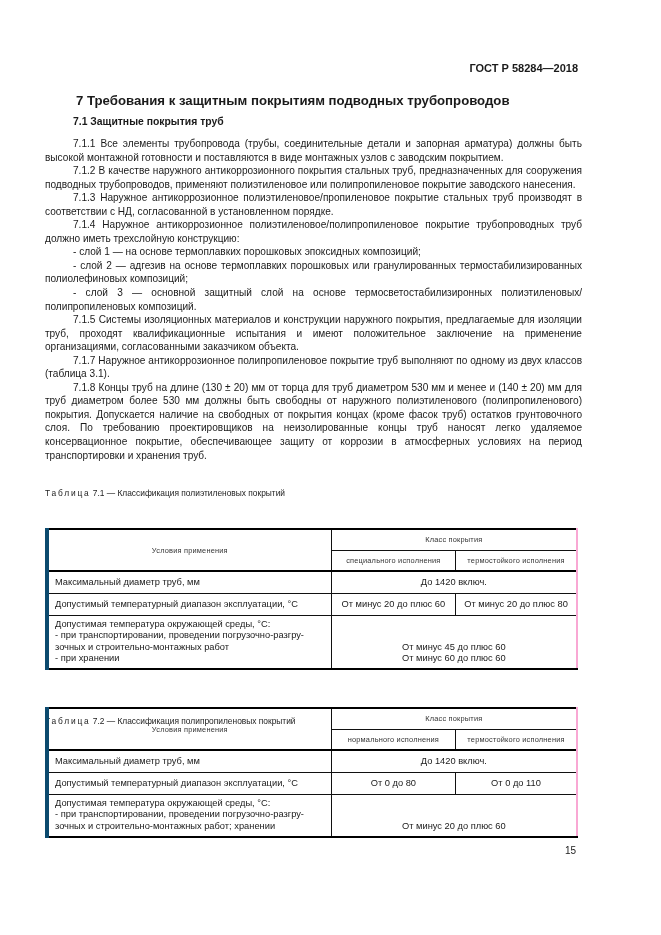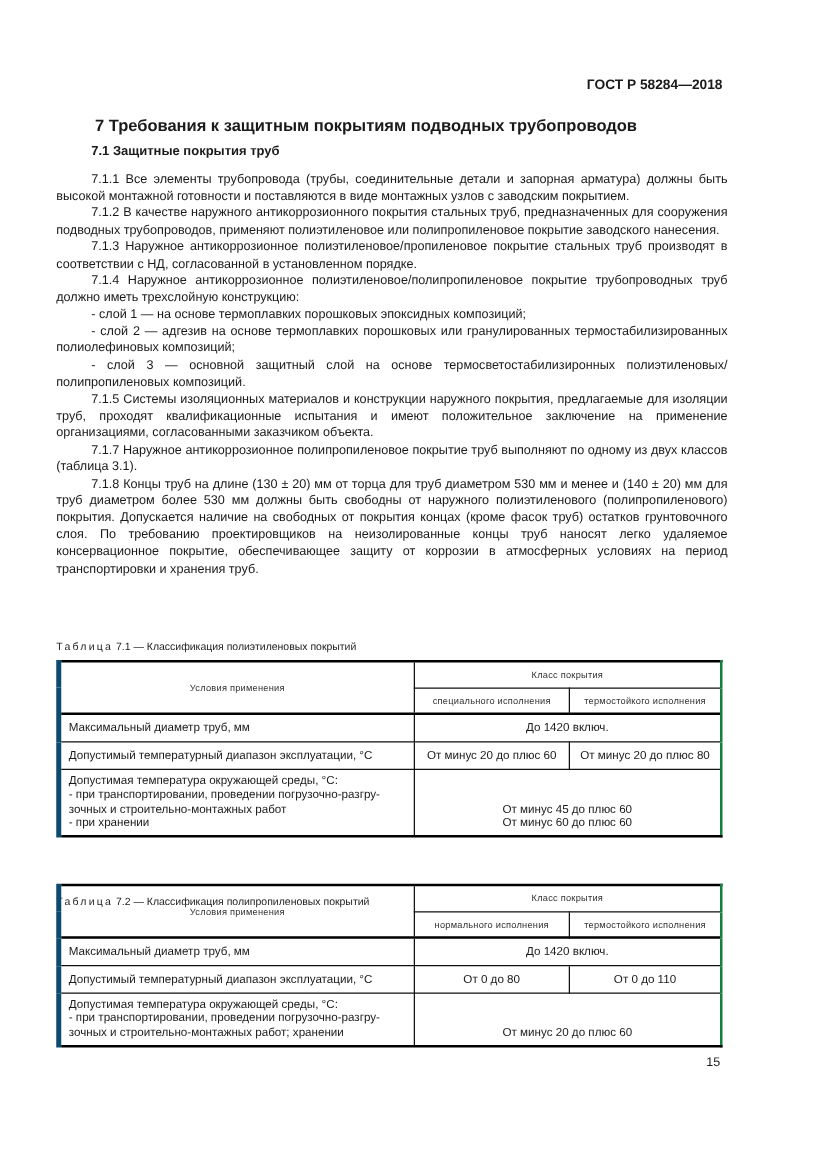--- a/index.html
+++ b/index.html
@@ -12,21 +12,21 @@
   .body-text p { margin: 0; text-indent: 28px; }
   .caption { position: absolute; left: 45px; font-size: 8.4px; color: #222; white-space: nowrap; }
   .caption .spaced { letter-spacing: 1.8px; }
   table.gt { position: absolute; left: 45px; width: 533px; border-collapse: collapse; font-size: 9.3px; }
   table.gt td { border: 1px solid #111; padding: 0 6px; vertical-align: middle; }
   table.gt .outer-top td { border-top: 2px solid #000; }
   table.gt .hdr { font-size: 7.4px; text-align: center; color: #333; letter-spacing: 0.2px; }
   table.gt .sep td { border-top: 2px solid #000; }
   table.gt .last td { border-bottom: 2px solid #000; }
   table.gt td.l { border-left: 4px solid #0c4a6e; }
-  table.gt td.r { border-right: 2px solid #15803d; }
+  table.gt td.r { border-right: 2px solid #f9a8d4; }
   table.gt td.c { text-align: center; }
   .multi { line-height: 11.6px; padding-top: 3px !important; padding-bottom: 3px !important; }
   .page-number { position: absolute; left: 565px; top: 845px; font-size: 10px; }
 </style>
 </head>
 <body>
 
 <div class="page-header">ГОСТ Р 58284—2018</div>
 
 <h1 class="h1">7 Требования к защитным покрытиям подводных трубопроводов</h1>
@@ -38,21 +38,21 @@
   <p>7.1.3 Наружное антикоррозионное полиэтиленовое/пропиленовое покрытие стальных труб производят в соответствии с НД, согласованной в установленном порядке.</p>
   <p>7.1.4 Наружное антикоррозионное полиэтиленовое/полипропиленовое покрытие трубопроводных труб должно иметь трехслойную конструкцию:</p>
   <p>- слой 1 — на основе термоплавких порошковых эпоксидных композиций;</p>
   <p>- слой 2 — адгезив на основе термоплавких порошковых или гранулированных термостабилизированных полиолефиновых композиций;</p>
   <p>- слой 3 — основной защитный слой на основе термосветостабилизиронных полиэтиленовых/полипропиленовых композиций.</p>
   <p>7.1.5 Системы изоляционных материалов и конструкции наружного покрытия, предлагаемые для изоляции труб, проходят квалификационные испытания и имеют положительное заключение на применение организациями, согласованными заказчиком объекта.</p>
   <p>7.1.7 Наружное антикоррозионное полипропиленовое покрытие труб выполняют по одному из двух классов (таблица 3.1).</p>
   <p>7.1.8 Концы труб на длине (130 ± 20) мм от торца для труб диаметром 530 мм и менее и (140 ± 20) мм для труб диаметром более 530 мм должны быть свободны от наружного полиэтиленового (полипропиленового) покрытия. Допускается наличие на свободных от покрытия концах (кроме фасок труб) остатков грунтовочного слоя. По требованию проектировщиков на неизолированные концы труб наносят легко удаляемое консервационное покрытие, обеспечивающее защиту от коррозии в атмосферных условиях на период транспортировки и хранения труб.</p>
 </div>
 
-<div class="caption" style="top:512px;">
+<div class="caption" style="top:488px;">
   <span class="spaced">Таблица</span>
   <span>7.1 — Классификация полиэтиленовых покрытий</span>
 </div>
 <table class="gt" style="top:528px;">
   <colgroup>
       <col style="width:286px">
       <col style="width:125px">
       <col style="width:122px">
     </colgroup>
   <tbody>

